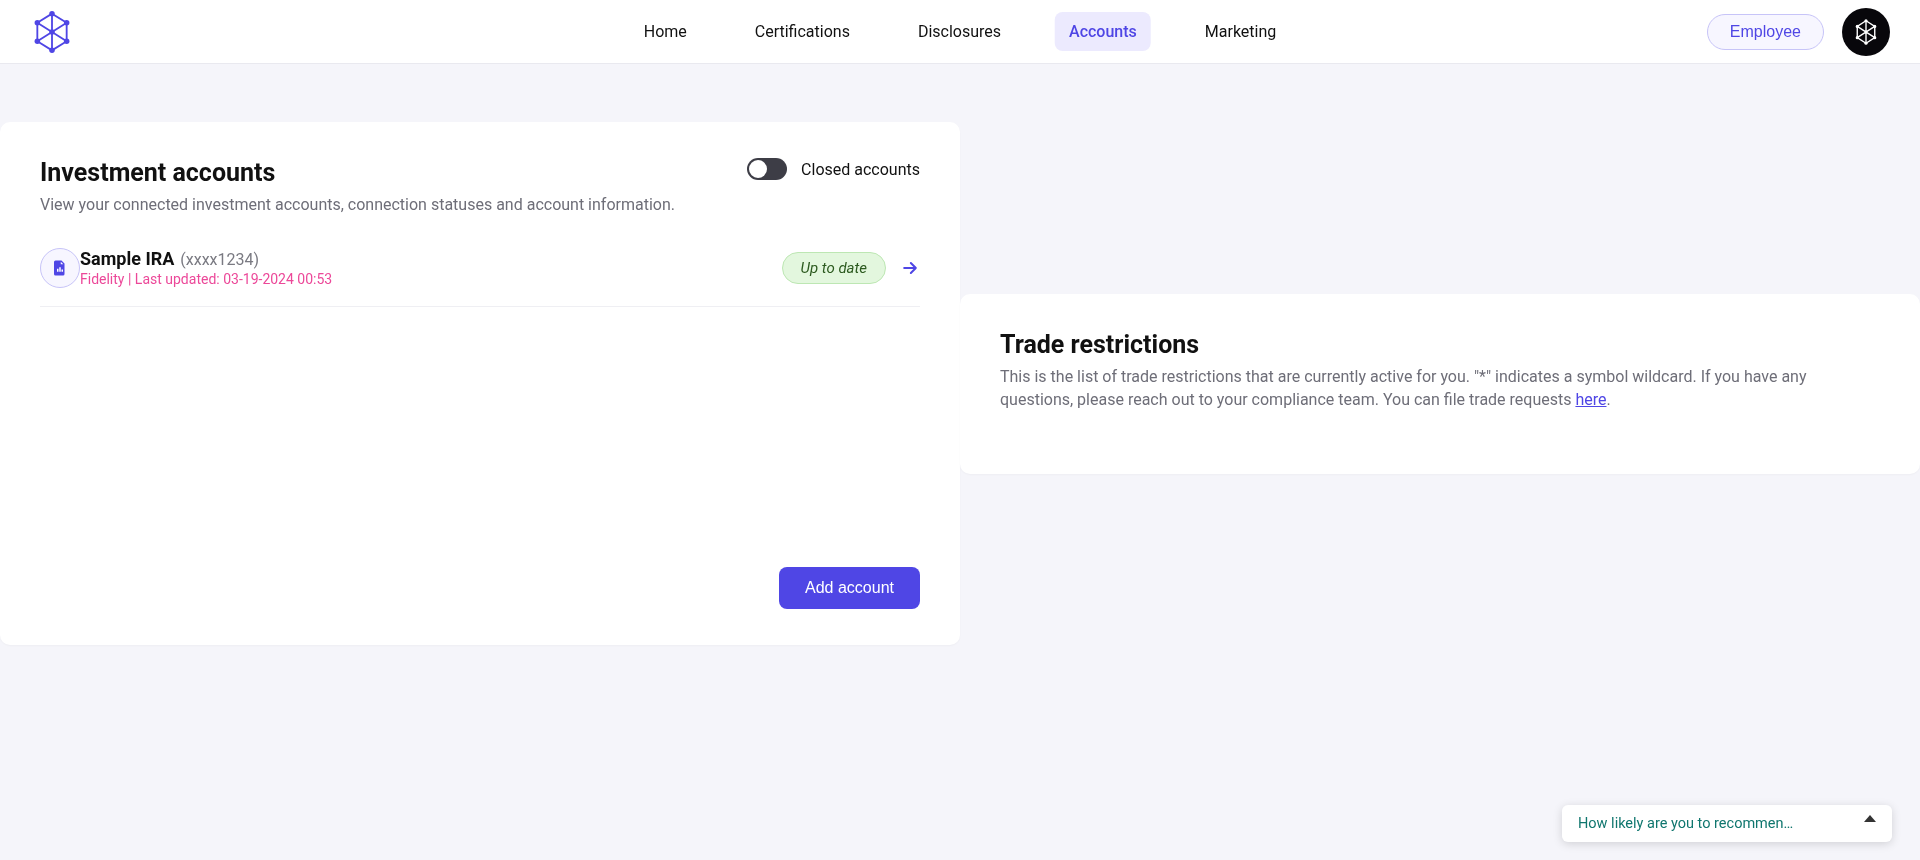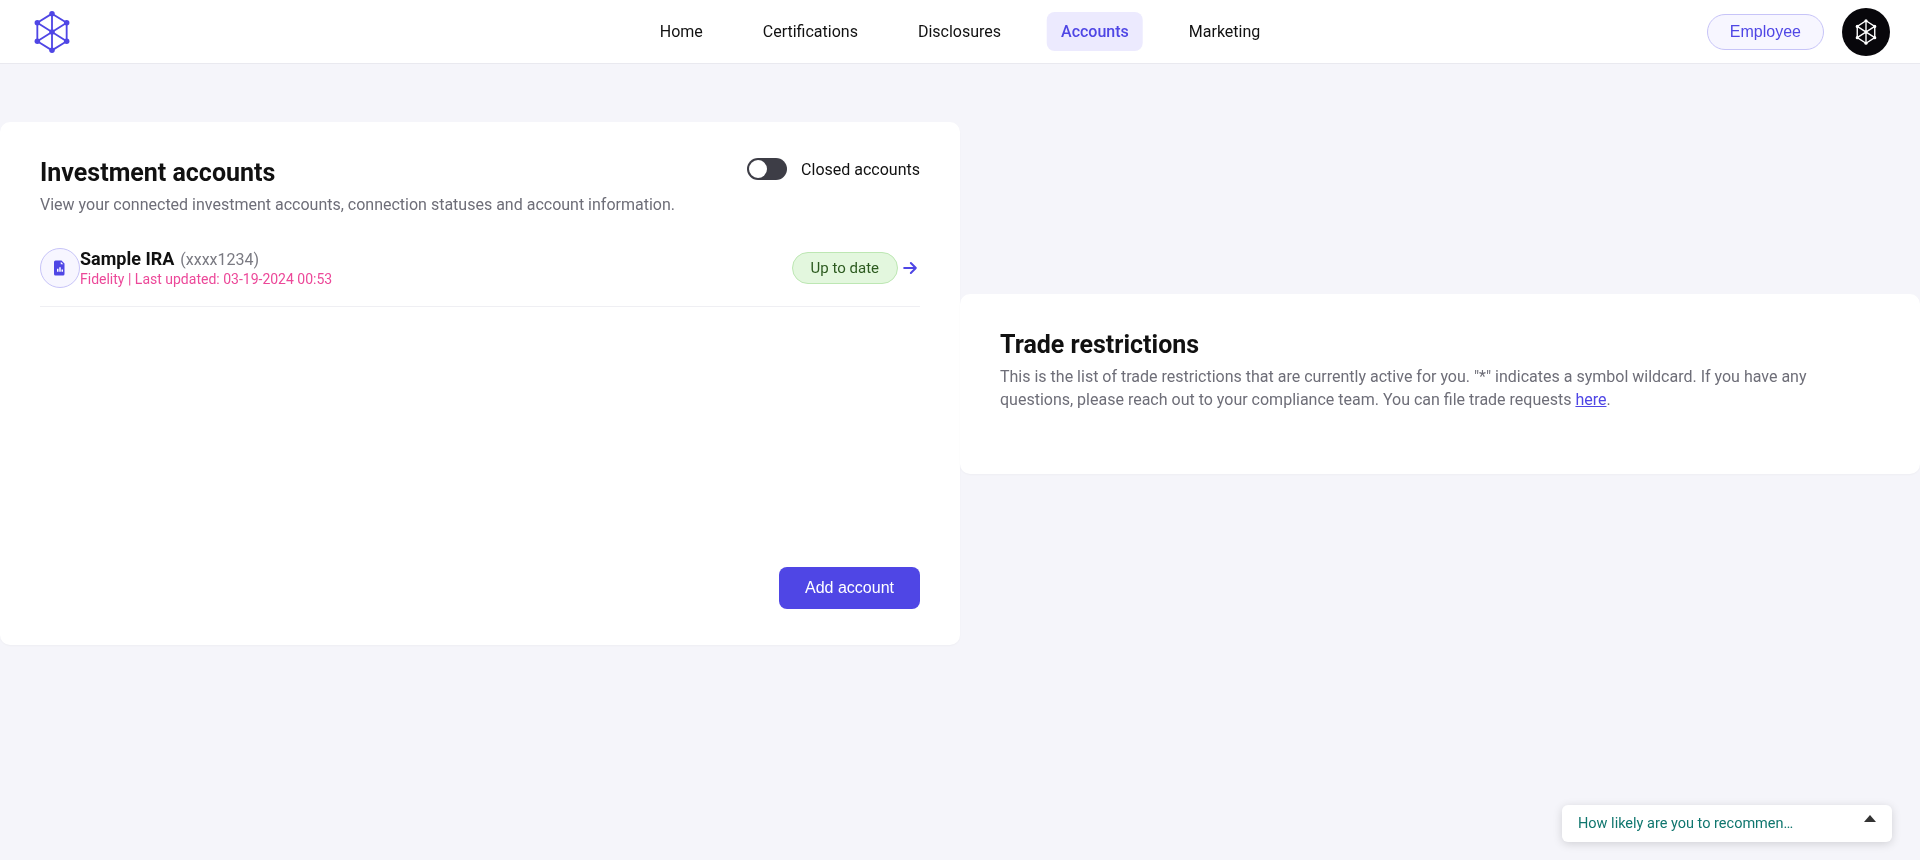--- a/index.html
+++ b/index.html
@@ -32,21 +32,21 @@
       align-items: center;
       justify-content: center;
     }
     .logo svg { width: 44px; height: 44px; }
     .nav {
       position: absolute;
       left: 50%;
       transform: translateX(-50%);
       display: flex;
       align-items: center;
-      gap: 32px;
+      gap: 40px;
       height: 100%;
     }
     .nav-item {
       font-size: 16px;
       color: #111;
       padding: 10px 14px;
       border-radius: 8px;
       cursor: pointer;
       white-space: nowrap;
     }
@@ -177,21 +177,22 @@
       color: #7a7a82;
     }
     .account-info .line2 {
       font-size: 14px;
       color: #ec4899;
       margin-top: 2px;
     }
     .account-right {
       display: flex;
       align-items: center;
-      gap: 2px;
+      gap: 14px;
+      font-style: italic;
     }
     .status-pill {
       background: #e3f7de;
       border: 1px solid #bde7b3;
       color: #2c5a1f;
       font-size: 15px;
       padding: 6px 18px;
       border-radius: 999px;
     }
     .go-arrow {

